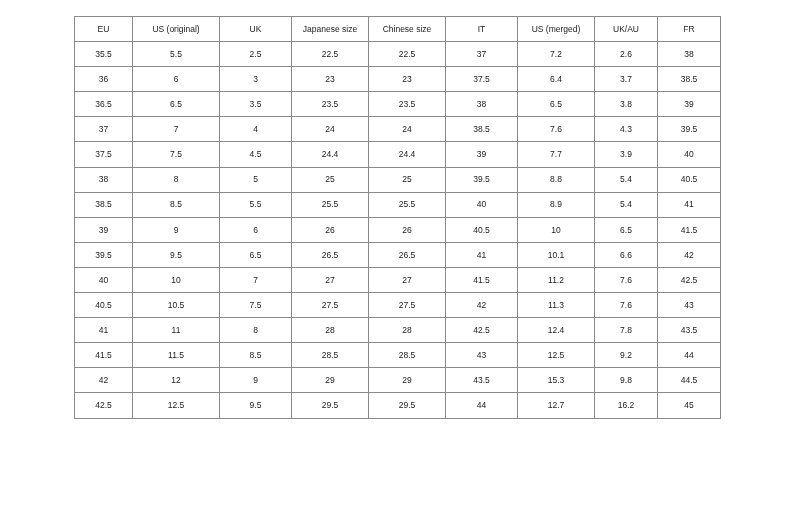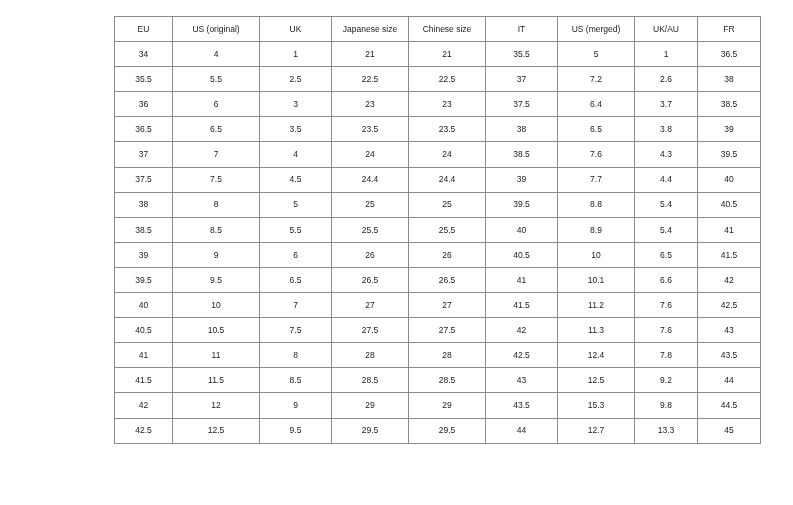--- a/index.html
+++ b/index.html
@@ -12,21 +12,21 @@
     height: 505px;
     font-family: "Liberation Sans", sans-serif;
     color: #1a1a1a;
     overflow: hidden;
   }
   .page {
     position: relative;
     width: 793px;
     height: 505px;
     box-sizing: border-box;
-    padding: 16px 74px 16px 114px;
+    padding: 16px 74px 16px 74px;
   }
   table.size-table {
     width: 646px;
     border-collapse: collapse;
     table-layout: fixed;
   }
   table.size-table th,
   table.size-table td {
     border: 1px solid #8a8a8a;
     text-align: center;
@@ -77,31 +77,20 @@
         <th>Japanese size</th>
         <th>Chinese size</th>
         <th>IT</th>
         <th>US (merged)</th>
         <th>UK/AU</th>
         <th>FR</th>
       </tr>
     </thead>
     <tbody id="table-body">
         <tr>
-          <td>34</td>
-          <td>4</td>
-          <td>1</td>
-          <td>21</td>
-          <td>21</td>
-          <td>35.5</td>
-          <td>5</td>
-          <td>1</td>
-          <td>36.5</td>
-        </tr>
-        <tr>
           <td>35.5</td>
           <td>5.5</td>
           <td>2.5</td>
           <td>22.5</td>
           <td>22.5</td>
           <td>37</td>
           <td>7.2</td>
           <td>2.6</td>
           <td>38</td>
         </tr>
@@ -139,21 +128,21 @@
           <td>39.5</td>
         </tr>
         <tr>
           <td>37.5</td>
           <td>7.5</td>
           <td>4.5</td>
           <td>24.4</td>
           <td>24.4</td>
           <td>39</td>
           <td>7.7</td>
-          <td>4.4</td>
+          <td>3.9</td>
           <td>40</td>
         </tr>
         <tr>
           <td>38</td>
           <td>8</td>
           <td>5</td>
           <td>25</td>
           <td>25</td>
           <td>39.5</td>
           <td>8.8</td>
@@ -249,18 +238,18 @@
           <td>44.5</td>
         </tr>
         <tr>
           <td>42.5</td>
           <td>12.5</td>
           <td>9.5</td>
           <td>29.5</td>
           <td>29.5</td>
           <td>44</td>
           <td>12.7</td>
-          <td>13.3</td>
+          <td>16.2</td>
           <td>45</td>
         </tr>
       </tbody>
   </table>
 </div>
 
 </body></html>

